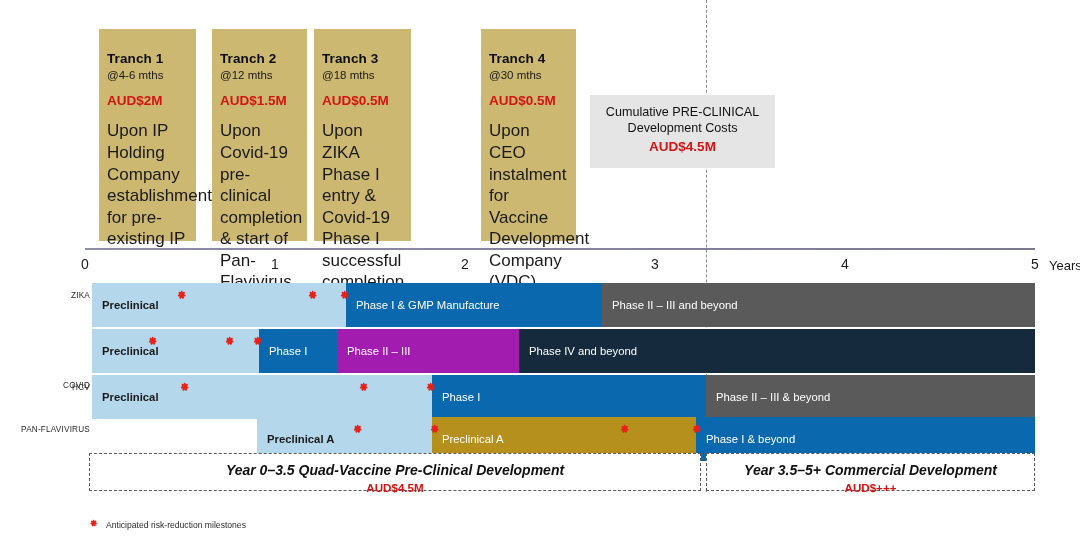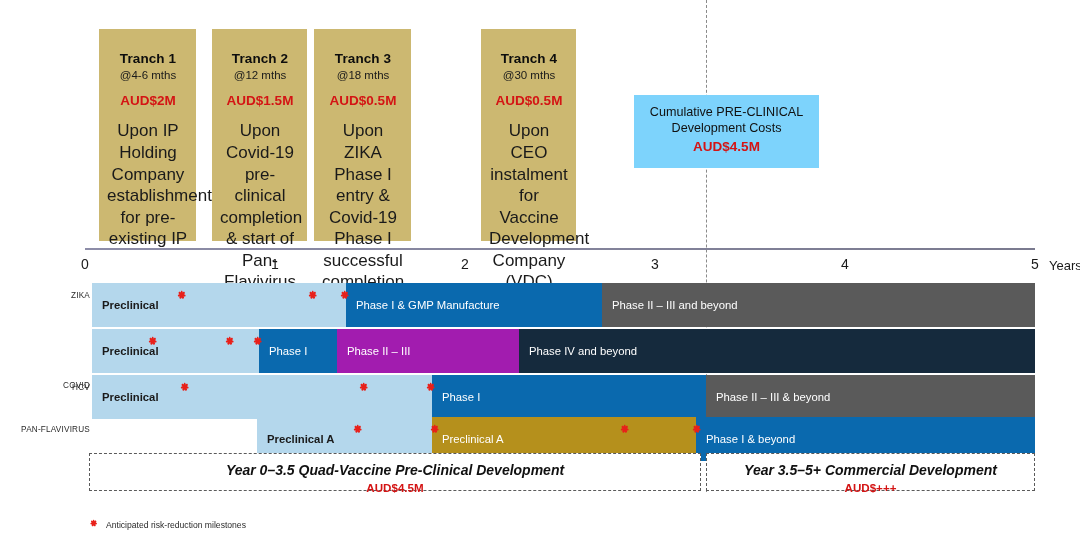--- a/index.html
+++ b/index.html
@@ -19,21 +19,20 @@
     background: #ffffff;
     overflow: hidden;
   }
 
   
   .tranche {
     position: absolute;
     background: #ccb871;
     box-sizing: border-box;
     padding: 22px 7px 6px 8px;
-    text-align: center;
     line-height: 1.18;
   }
   .tranche .t-title {
     font-size: 13.5px;
     font-weight: bold;
     color: #0d0d0d;
     letter-spacing: .1px;
   }
   .tranche .t-sub {
     font-size: 11.5px;
@@ -197,21 +196,21 @@
         <div class="t-desc">Upon ZIKA Phase I entry &amp; Covid-19 Phase I successful completion</div>
       </div>
       <div class="tranche" style="left: 481px; top: 29px; width: 95px; height: 212px; background: rgb(204, 184, 113);">
         <div class="t-title">Tranch 4</div>
         <div class="t-sub">@30 mths</div>
         <div class="t-amount">AUD$0.5M</div>
         <div class="t-desc">Upon CEO instalment for Vaccine Development Company (VDC)</div>
       </div>
     </div>
 
-  <div id="cumulative" style="left: 590px; top: 95px; width: 185px; height: 73px; background: #7dd3fc; margin-left: 44px;">
+  <div id="cumulative" style="left: 590px; top: 95px; width: 185px; height: 73px; background: #e5e5e5;">
     <div class="c-line">Cumulative PRE-CLINICAL</div>
     <div class="c-line">Development Costs</div>
     <div class="c-amount">AUD$4.5M</div>
   </div>
 
   <div id="axis-line" style="left: 85px; top: 248px; width: 950px;"></div>
   <div id="axis-ticks-layer">
       <div class="axis-tick-label" style="left: 65px; top: 256px;">0</div>
       <div class="axis-tick-label" style="left: 255px; top: 256px;">1</div>
       <div class="axis-tick-label" style="left: 445px; top: 256px;">2</div>

